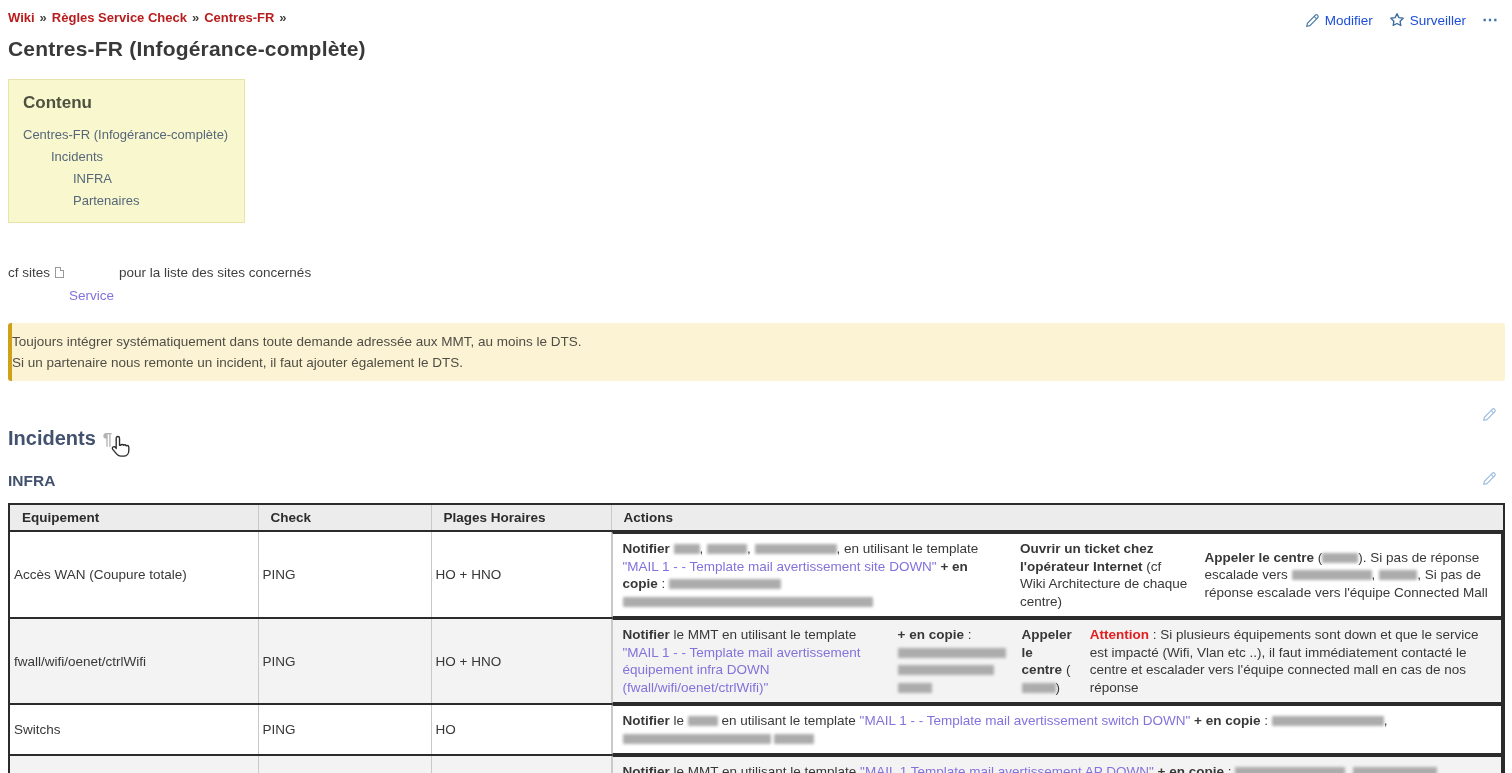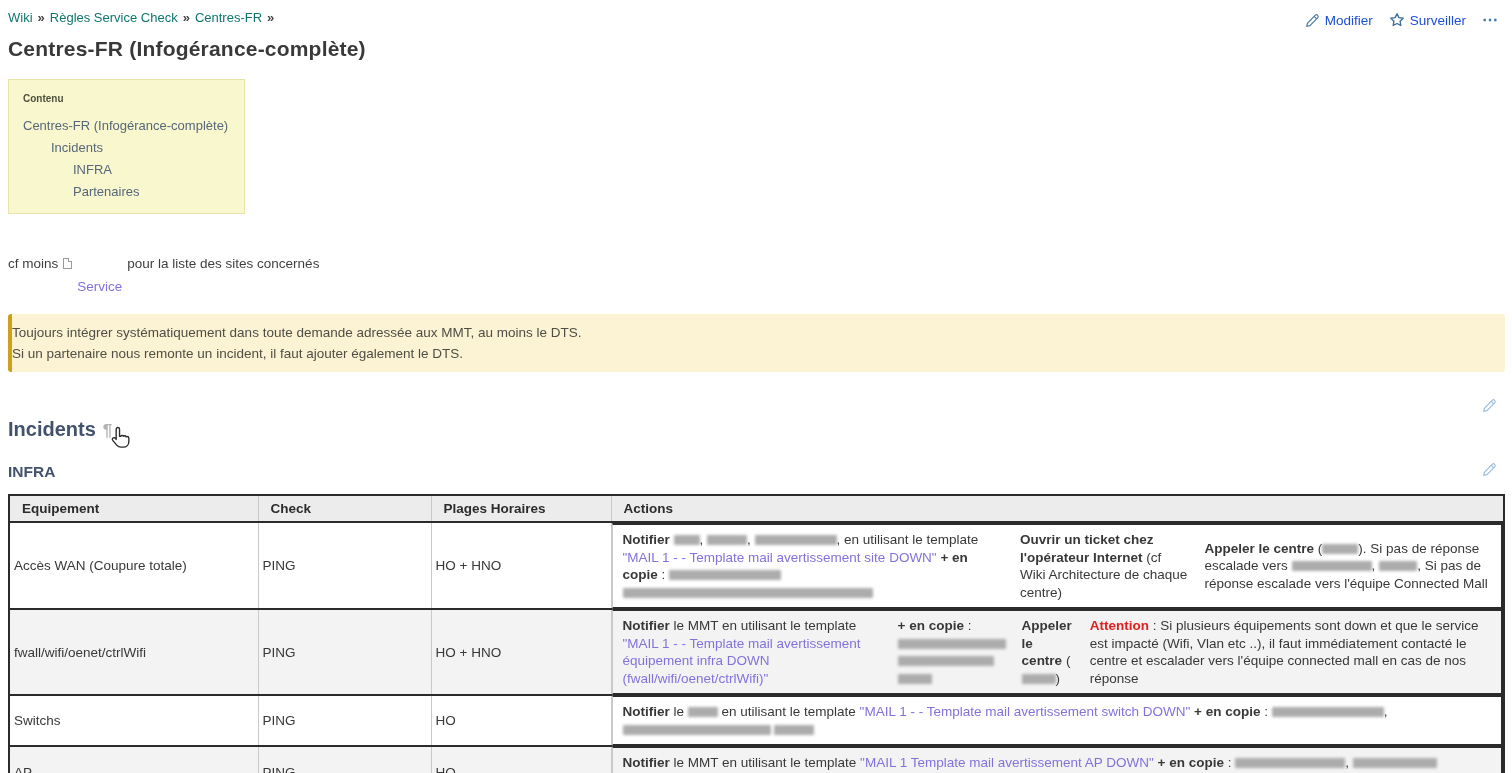--- a/index.html
+++ b/index.html
@@ -6,31 +6,31 @@
   html,body { margin:0; padding:0; background:#fff; }
   body {
     width:1512px; height:773px; overflow:hidden;
     padding:8px 7px 0 8px;
     font-family:"Liberation Sans", sans-serif;
     color:#3a3a3a;
   }
   
   .topbar { display:flex; justify-content:space-between; align-items:flex-start; }
   .breadcrumb { font-size:13px; color:#4a4a4a; padding-top:2px; }
-  .bc-link { color:#0f766e; text-decoration:none; cursor:pointer; }
+  .bc-link { color:#b91c1c; text-decoration:none; cursor:pointer;font-weight:bold; }
   .bc-sep { color:#444; margin:0 5px; font-weight:bold; }
   .actions { display:flex; align-items:center; gap:16px; font-size:13.5px; padding:4px 6px 0 0; }
   .action { display:flex; align-items:center; gap:5px; color:#1d4ed8; cursor:pointer; text-decoration:none; }
   .action svg { display:block; }
   .more-dots { color:#3D74AD; font-weight:bold; font-size:16px; letter-spacing:1px; cursor:pointer; line-height:14px; }
   
   h1 { font-size:21px; margin:9px 0 0 0; color:#393939; font-weight:700; letter-spacing:.2px; }
   
   .toc { background:#F9F7CE; border:1px solid #E8E3AB; width:237px; margin-top:18px; padding:13px 14px 10px; }
-  .toc-title { font-weight:bold; font-size:10px; color:#4E5140; margin-bottom:11px; }
+  .toc-title { font-weight:bold; font-size:17px; color:#4E5140; margin-bottom:11px; }
   .toc-item { font-size:13px; color:#56677A; line-height:22px; cursor:pointer; }
   .ind-1 { padding-left:28px; }
   .ind-2 { padding-left:50px; }
   
   .intro { margin-top:18px; font-size:13.5px; color:#3F3F3F; display:flex; align-items:center; gap:5px; }
   .intro a { color:#8372DB; text-decoration:none; cursor:pointer;margin-top:47px; }
   .page-icon { display:inline-block; width:9px; height:11px; border:1px solid #9a9a9a; position:relative; background:#fff; }
   .page-icon::after { content:''; position:absolute; right:-1px; top:-1px; width:3px; height:3px; background:#fff; border-left:1px solid #9a9a9a; border-bottom:1px solid #9a9a9a; }
   
   .notice { margin-top:20px; background:#FCF3D4; border-left:4px solid #CFA11B; border-radius:3px; padding:8px 0; font-size:13.5px; line-height:21px; color:#4F4E45; }
@@ -91,21 +91,21 @@
   <div class="toc-title">Contenu</div>
   <div id="toc-items">
       <div class="toc-item ind-0">Centres-FR (Infogérance-complète)</div>
       <div class="toc-item ind-1">Incidents</div>
       <div class="toc-item ind-2">INFRA</div>
       <div class="toc-item ind-2">Partenaires</div>
     </div>
 </div>
 
 <div class="intro">
-  <span>cf moins</span>
+  <span>cf sites</span>
   <span class="page-icon"></span>
   <a>Service</a>
   <span>pour la liste des sites concernés</span>
 </div>
 
 <div class="notice" id="notice-lines">
     <div>Toujours intégrer systématiquement dans toute demande adressée aux MMT, au moins le DTS.</div>
     <div>Si un partenaire nous remonte un incident, il faut ajouter également le DTS.</div>
   </div>
 

